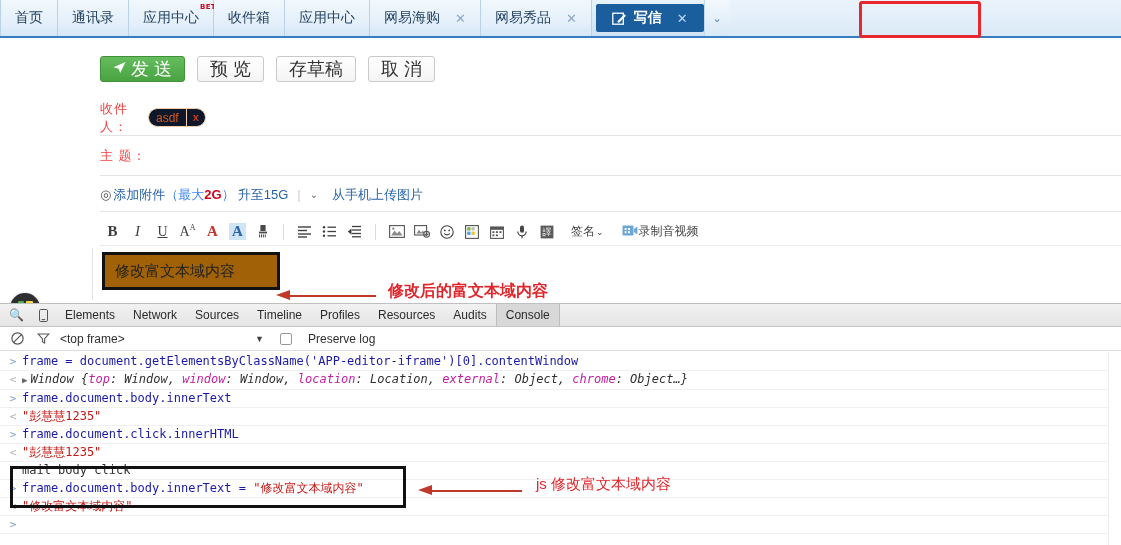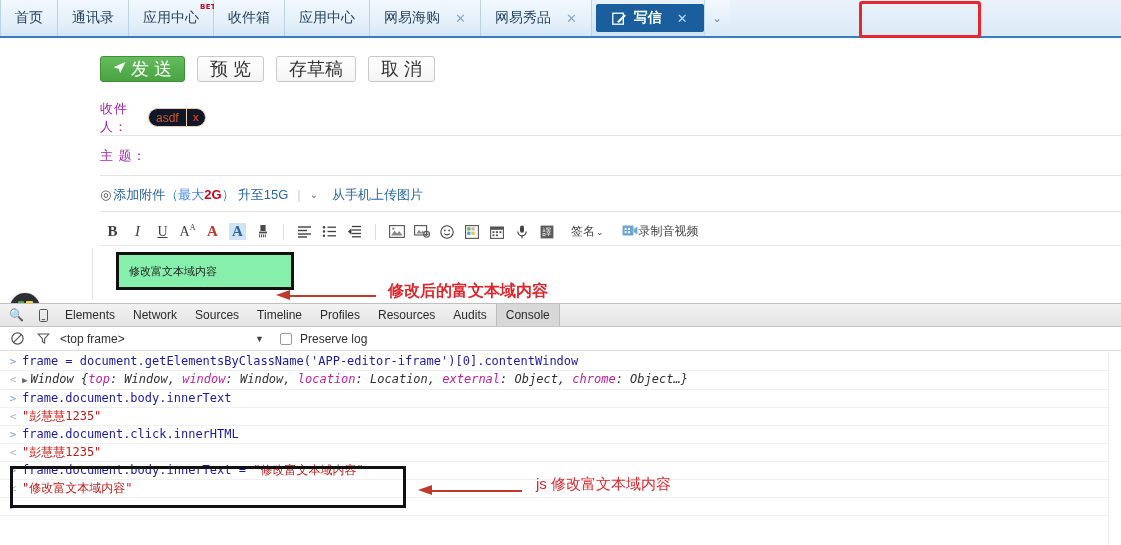--- a/index.html
+++ b/index.html
@@ -89,21 +89,21 @@
     min-width: 66px;
   }
   .btn.send .planeicon { color: #ffffff; font-size: 13px; }
 
   .fieldrow {
     position: absolute; left: 100px; width: 1021px;
     border-bottom: 1px solid #e4e4e4;
     display: flex; align-items: center;
     font-size: 13px; color: #333;
   }
-  .fieldrow .lbl { color: #a21caf; width: 48px; flex: none; letter-spacing: 1px; }
+  .fieldrow .lbl { color: #ef4444; width: 48px; flex: none; letter-spacing: 1px; }
   #row-to { top: 62px; height: 36px; }
   #row-subject { top: 98px; height: 40px; }
   .chip {
     display: inline-flex; align-items: center;
     height: 19px; border-radius: 10px;
     background: #0f172a; border: 1px solid #f3cfae;
     font-size: 12px; color: #d05a1e; overflow: hidden;
   }
   .chip .chip-text { padding: 0 7px; }
   .chip .chip-x {
@@ -133,24 +133,24 @@
   .tbi {
     width: 25px; height: 24px; display: flex; align-items: center; justify-content: center;
     font-size: 14px; color: #3f3f3f; cursor: pointer; flex: none;
   }
   .tbsep { width: 1px; height: 16px; background: #dcdcdc; margin: 0 8px; flex: none; }
   .tb-text { font-size: 12px; color: #444; cursor: pointer; display: flex; align-items: center; gap: 1px; padding: 0 6px; white-space: nowrap; }
 
   
   .edbody { position: absolute; left: 100px; top: 210px; width: 1021px; height: 52px; }
   .ed-highlight {
-    position: absolute; left: 16px; top: 4px; width: 178px; height: 38px;
-    border: 3px solid #111; background: #86efac;
+    position: absolute; left: 2px; top: 4px; width: 178px; height: 38px;
+    border: 3px solid #111; background: #a16207;
     display: flex; align-items: center; padding-left: 10px;
-    font-size: 11px; color: #222;
+    font-size: 15px; color: #222;
   }
   .ed-leftline { position: absolute; left: -8px; top: 0; width: 1px; height: 52px; background: #e3e3e3; }
 
   
   .anno1 { position: absolute; left: 276px; top: 246px; width: 330px; height: 26px; }
   .anno-arrow { position: absolute; left: 0; top: 10px; width: 100px; height: 3px; }
   .anno-arrow .shaft { position: absolute; left: 12px; top: 1px; width: 88px; height: 2px; background: #c0392b; }
   .anno-arrow .head {
     position: absolute; left: 0px; top: -4px; width: 0; height: 0;
     border-top: 5px solid transparent; border-bottom: 5px solid transparent;
@@ -191,21 +191,21 @@
   .dt-filterbar {
     height: 24px; border-bottom: 1px solid #dcdcdc;
     display: flex; align-items: center; padding: 0 4px;
     font-size: 12px; color: #303030; background: #fff;
   }
   .dt-ctxsel {
     display: flex; align-items: center; justify-content: space-between;
     width: 210px; margin-left: 4px; padding-right: 6px;
   }
   .dt-ctxsel .caret { color: #444; font-size: 9px; }
-  .dt-check { display: flex; align-items: center; gap: 8px; margin-left: 10px; cursor: pointer; }
+  .dt-check { display: flex; align-items: center; gap: 16px; margin-left: 10px; cursor: pointer; }
   .dt-check .box { width: 12px; height: 12px; border: 1px solid #999; border-radius: 2px; background: #fff; }
 
   .console { position: relative; padding-top: 2px; font-family: "DejaVu Sans Mono", "Liberation Mono", monospace; font-size: 12px; }
   .cline {
     display: flex; align-items: flex-start;
     min-height: 17px; line-height: 17px;
     border-bottom: 1px solid #f0f0f0;
     padding-left: 4px;
   }
   .cgut { width: 18px; flex: none; text-align: center; color: #a0a0a0; font-size: 11px; line-height: 17px; }
@@ -552,20 +552,24 @@
         </div>
         <div class="cline">
           <span class="cgut in">&gt;</span>
           <span class="ctxt"><span class="c-code">frame.document.click.innerHTML</span></span>
         </div>
         <div class="cline">
           <span class="cgut out">&lt;</span>
           <span class="ctxt"><span class="c-str">"彭慧慧1235"</span></span>
         </div>
         <div class="cline">
+          <span class="cgut out"></span>
+          <span class="ctxt"><span class="c-plain">mail body click</span></span>
+        </div>
+        <div class="cline">
           <span class="cgut in">&gt;</span>
           <span class="ctxt"><span class="c-code">frame.document.body.innerText = </span><span class="c-str">"修改富文本域内容"</span></span>
         </div>
         <div class="cline">
           <span class="cgut out">&lt;</span>
           <span class="ctxt"><span class="c-str">"修改富文本域内容"</span></span>
         </div>
         <div class="cline">
           <span class="cgut in">&gt;</span>
           <span class="ctxt"><span class="c-code"></span><span class="caret-input"> </span></span>

